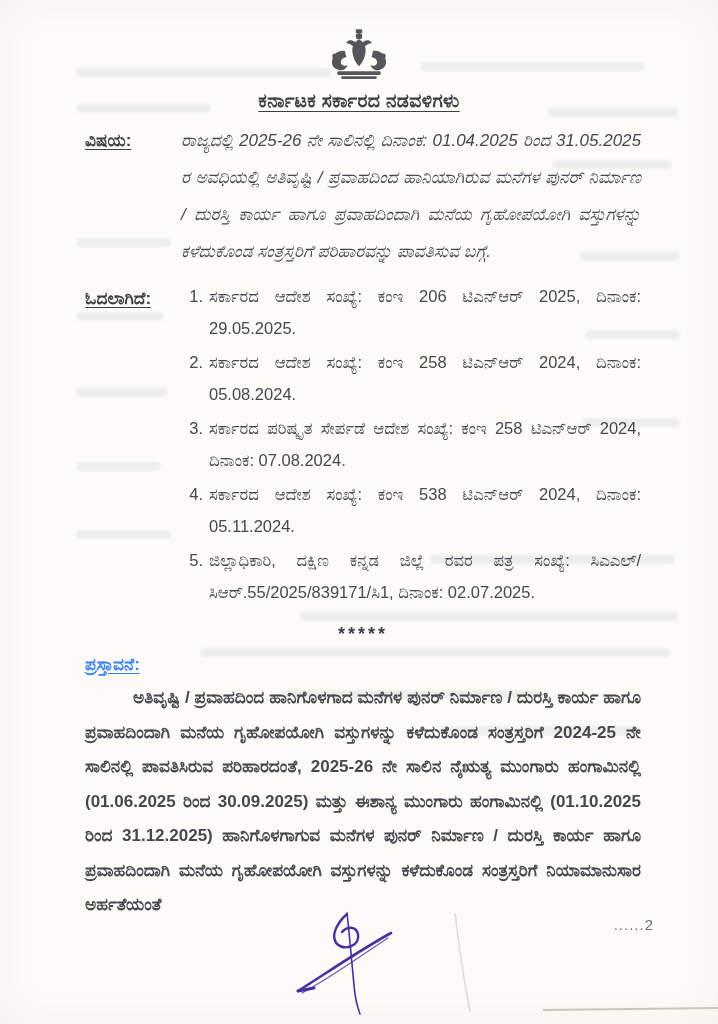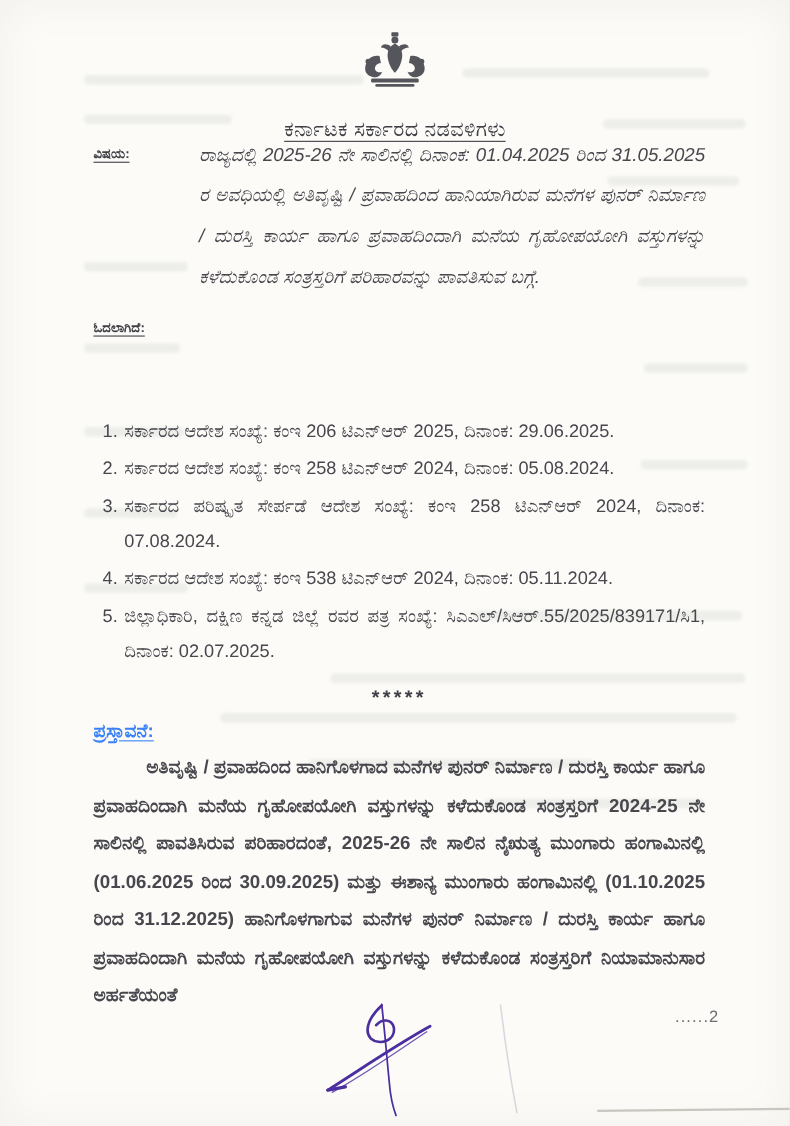--- a/index.html
+++ b/index.html
@@ -34,59 +34,59 @@
     left: 0;
     width: 100%;
     text-align: center;
   }
   .emblem {
     display: inline-block;
     width: 64px;
     height: 56px;
   }
   .doc-title {
-    margin: 19px 0 0 0;
+    margin: 2px 0 0 0;
     font-size: 19px;
-    font-weight: normal;
+    font-weight: bold;
     letter-spacing: 0.3px;
     color: #3f3f46;
     text-decoration: underline;
     text-underline-offset: 4px;
   }
   
   .content {
     position: absolute;
     left: 85px;
     top: 122px;
     width: 556px;
   }
   .row {
     display: flex;
     align-items: flex-start;
   }
   .sec-label {
     flex: 0 0 96px;
     font-weight: bold;
-    font-size: 12px;
+    font-size: 17px;
     text-decoration: underline;
     text-underline-offset: 3px;
     color: #3f3f46;
     line-height: 37px;
     white-space: nowrap;
   }
   .subject-text {
     flex: 1;
     margin: 0;
     font-size: 17px;
     line-height: 37px;
     text-align: justify;
     text-justify: inter-word;
     font-style: italic;
   }
-  .read-row { margin-top: 10px; flex-direction: column; }
+  .read-row { margin-top: 10px; }
   .read-list {
     flex: 1;
     margin: 0;
     padding: 0;
     list-style: none;
   }
   .read-item {
     display: flex;
     align-items: flex-start;
     margin-bottom: 2px;
@@ -213,21 +213,21 @@
     <div class="row">
       <span class="sec-label">ವಿಷಯ:</span>
       <p class="subject-text">ರಾಜ್ಯದಲ್ಲಿ 2025-26 ನೇ ಸಾಲಿನಲ್ಲಿ ದಿನಾಂಕ: 01.04.2025 ರಿಂದ 31.05.2025 ರ ಅವಧಿಯಲ್ಲಿ ಅತಿವೃಷ್ಟಿ / ಪ್ರವಾಹದಿಂದ ಹಾನಿಯಾಗಿರುವ ಮನೆಗಳ ಪುನರ್ ನಿರ್ಮಾಣ / ದುರಸ್ತಿ ಕಾರ್ಯ ಹಾಗೂ ಪ್ರವಾಹದಿಂದಾಗಿ ಮನೆಯ ಗೃಹೋಪಯೋಗಿ ವಸ್ತುಗಳನ್ನು ಕಳೆದುಕೊಂಡ ಸಂತ್ರಸ್ತರಿಗೆ ಪರಿಹಾರವನ್ನು ಪಾವತಿಸುವ ಬಗ್ಗೆ.</p>
     </div>
 
     <div class="row read-row">
       <span class="sec-label">ಓದಲಾಗಿದೆ:</span>
       <ol class="read-list">
         <li class="read-item">
           <span class="read-item-num">1.</span>
-          <span class="read-item-text">ಸರ್ಕಾರದ ಆದೇಶ ಸಂಖ್ಯೆ: ಕಂಇ 206 ಟಿಎನ್ಆರ್ 2025, ದಿನಾಂಕ: 29.06.2025.</span>
+          <span class="read-item-text">ಸರ್ಕಾರದ ಆದೇಶ ಸಂಖ್ಯೆ: ಕಂಇ 206 ಟಿಎನ್ಆರ್ 2025, ದಿನಾಂಕ: 29.05.2025.</span>
         </li>
         <li class="read-item">
           <span class="read-item-num">2.</span>
           <span class="read-item-text">ಸರ್ಕಾರದ ಆದೇಶ ಸಂಖ್ಯೆ: ಕಂಇ 258 ಟಿಎನ್ಆರ್ 2024, ದಿನಾಂಕ: 05.08.2024.</span>
         </li>
         <li class="read-item">
           <span class="read-item-num">3.</span>
           <span class="read-item-text">ಸರ್ಕಾರದ ಪರಿಷ್ಕೃತ ಸೇರ್ಪಡೆ ಆದೇಶ ಸಂಖ್ಯೆ: ಕಂಇ 258 ಟಿಎನ್ಆರ್ 2024, ದಿನಾಂಕ: 07.08.2024.</span>
         </li>
         <li class="read-item">

